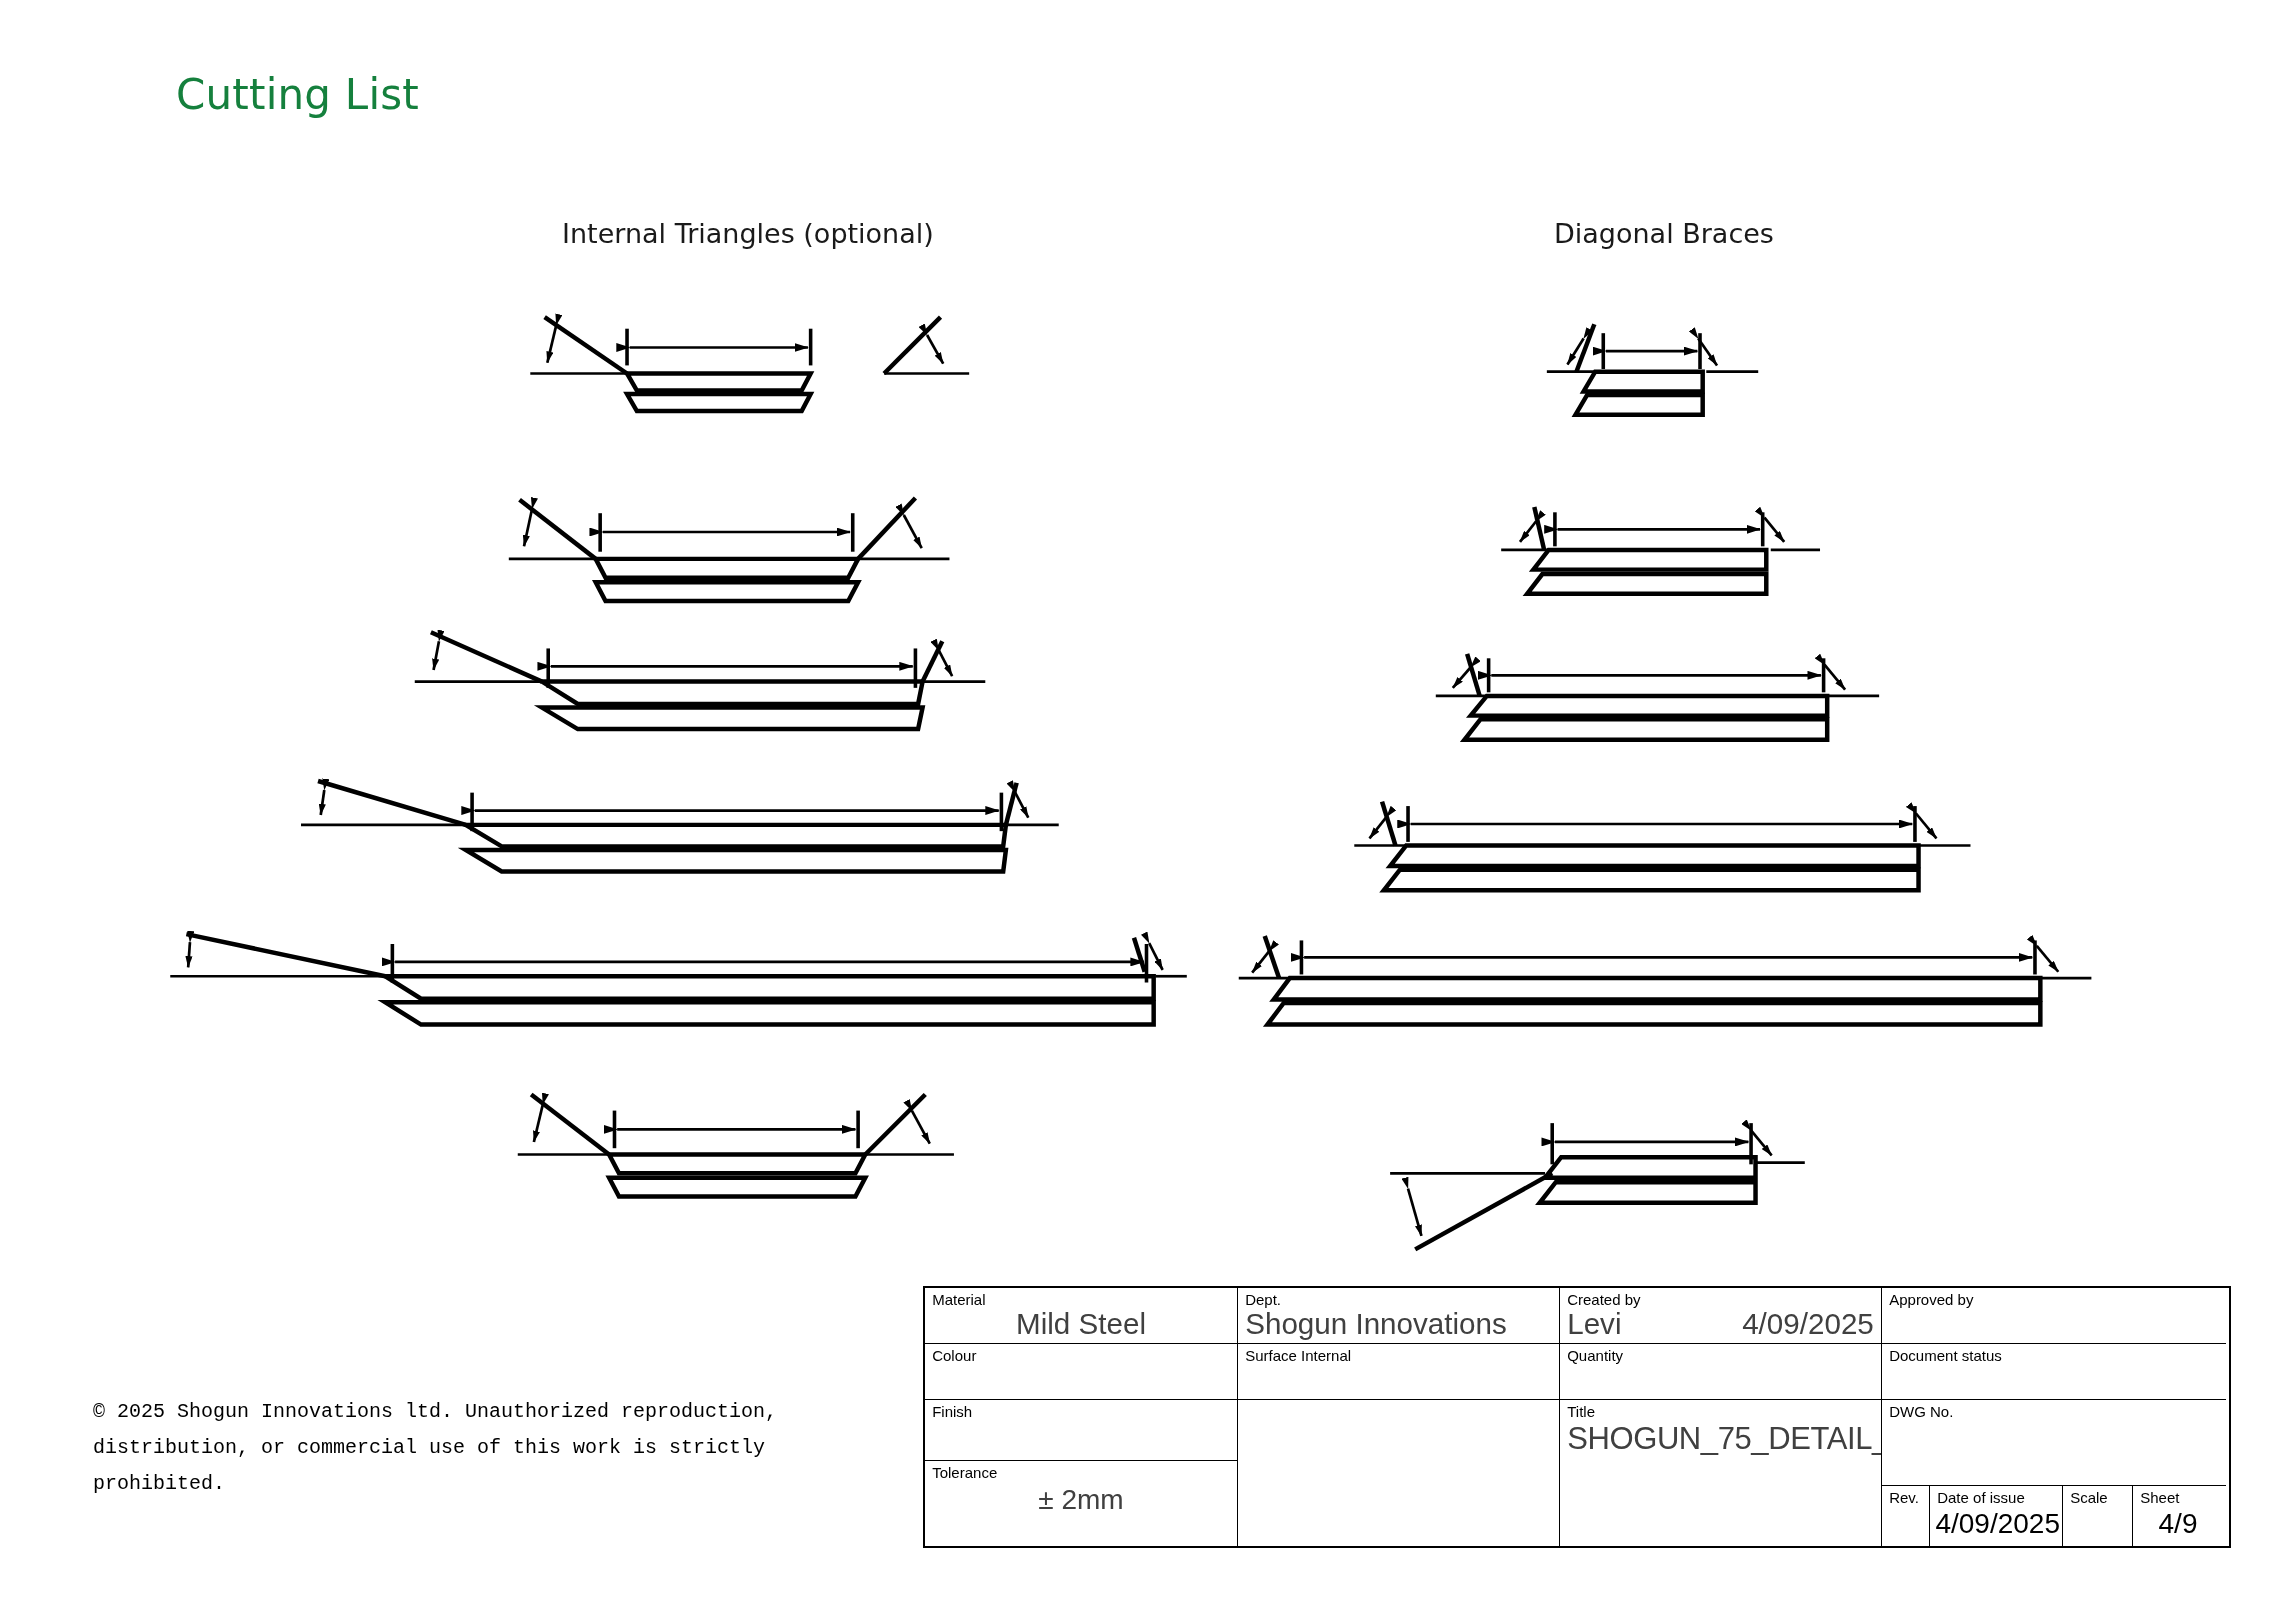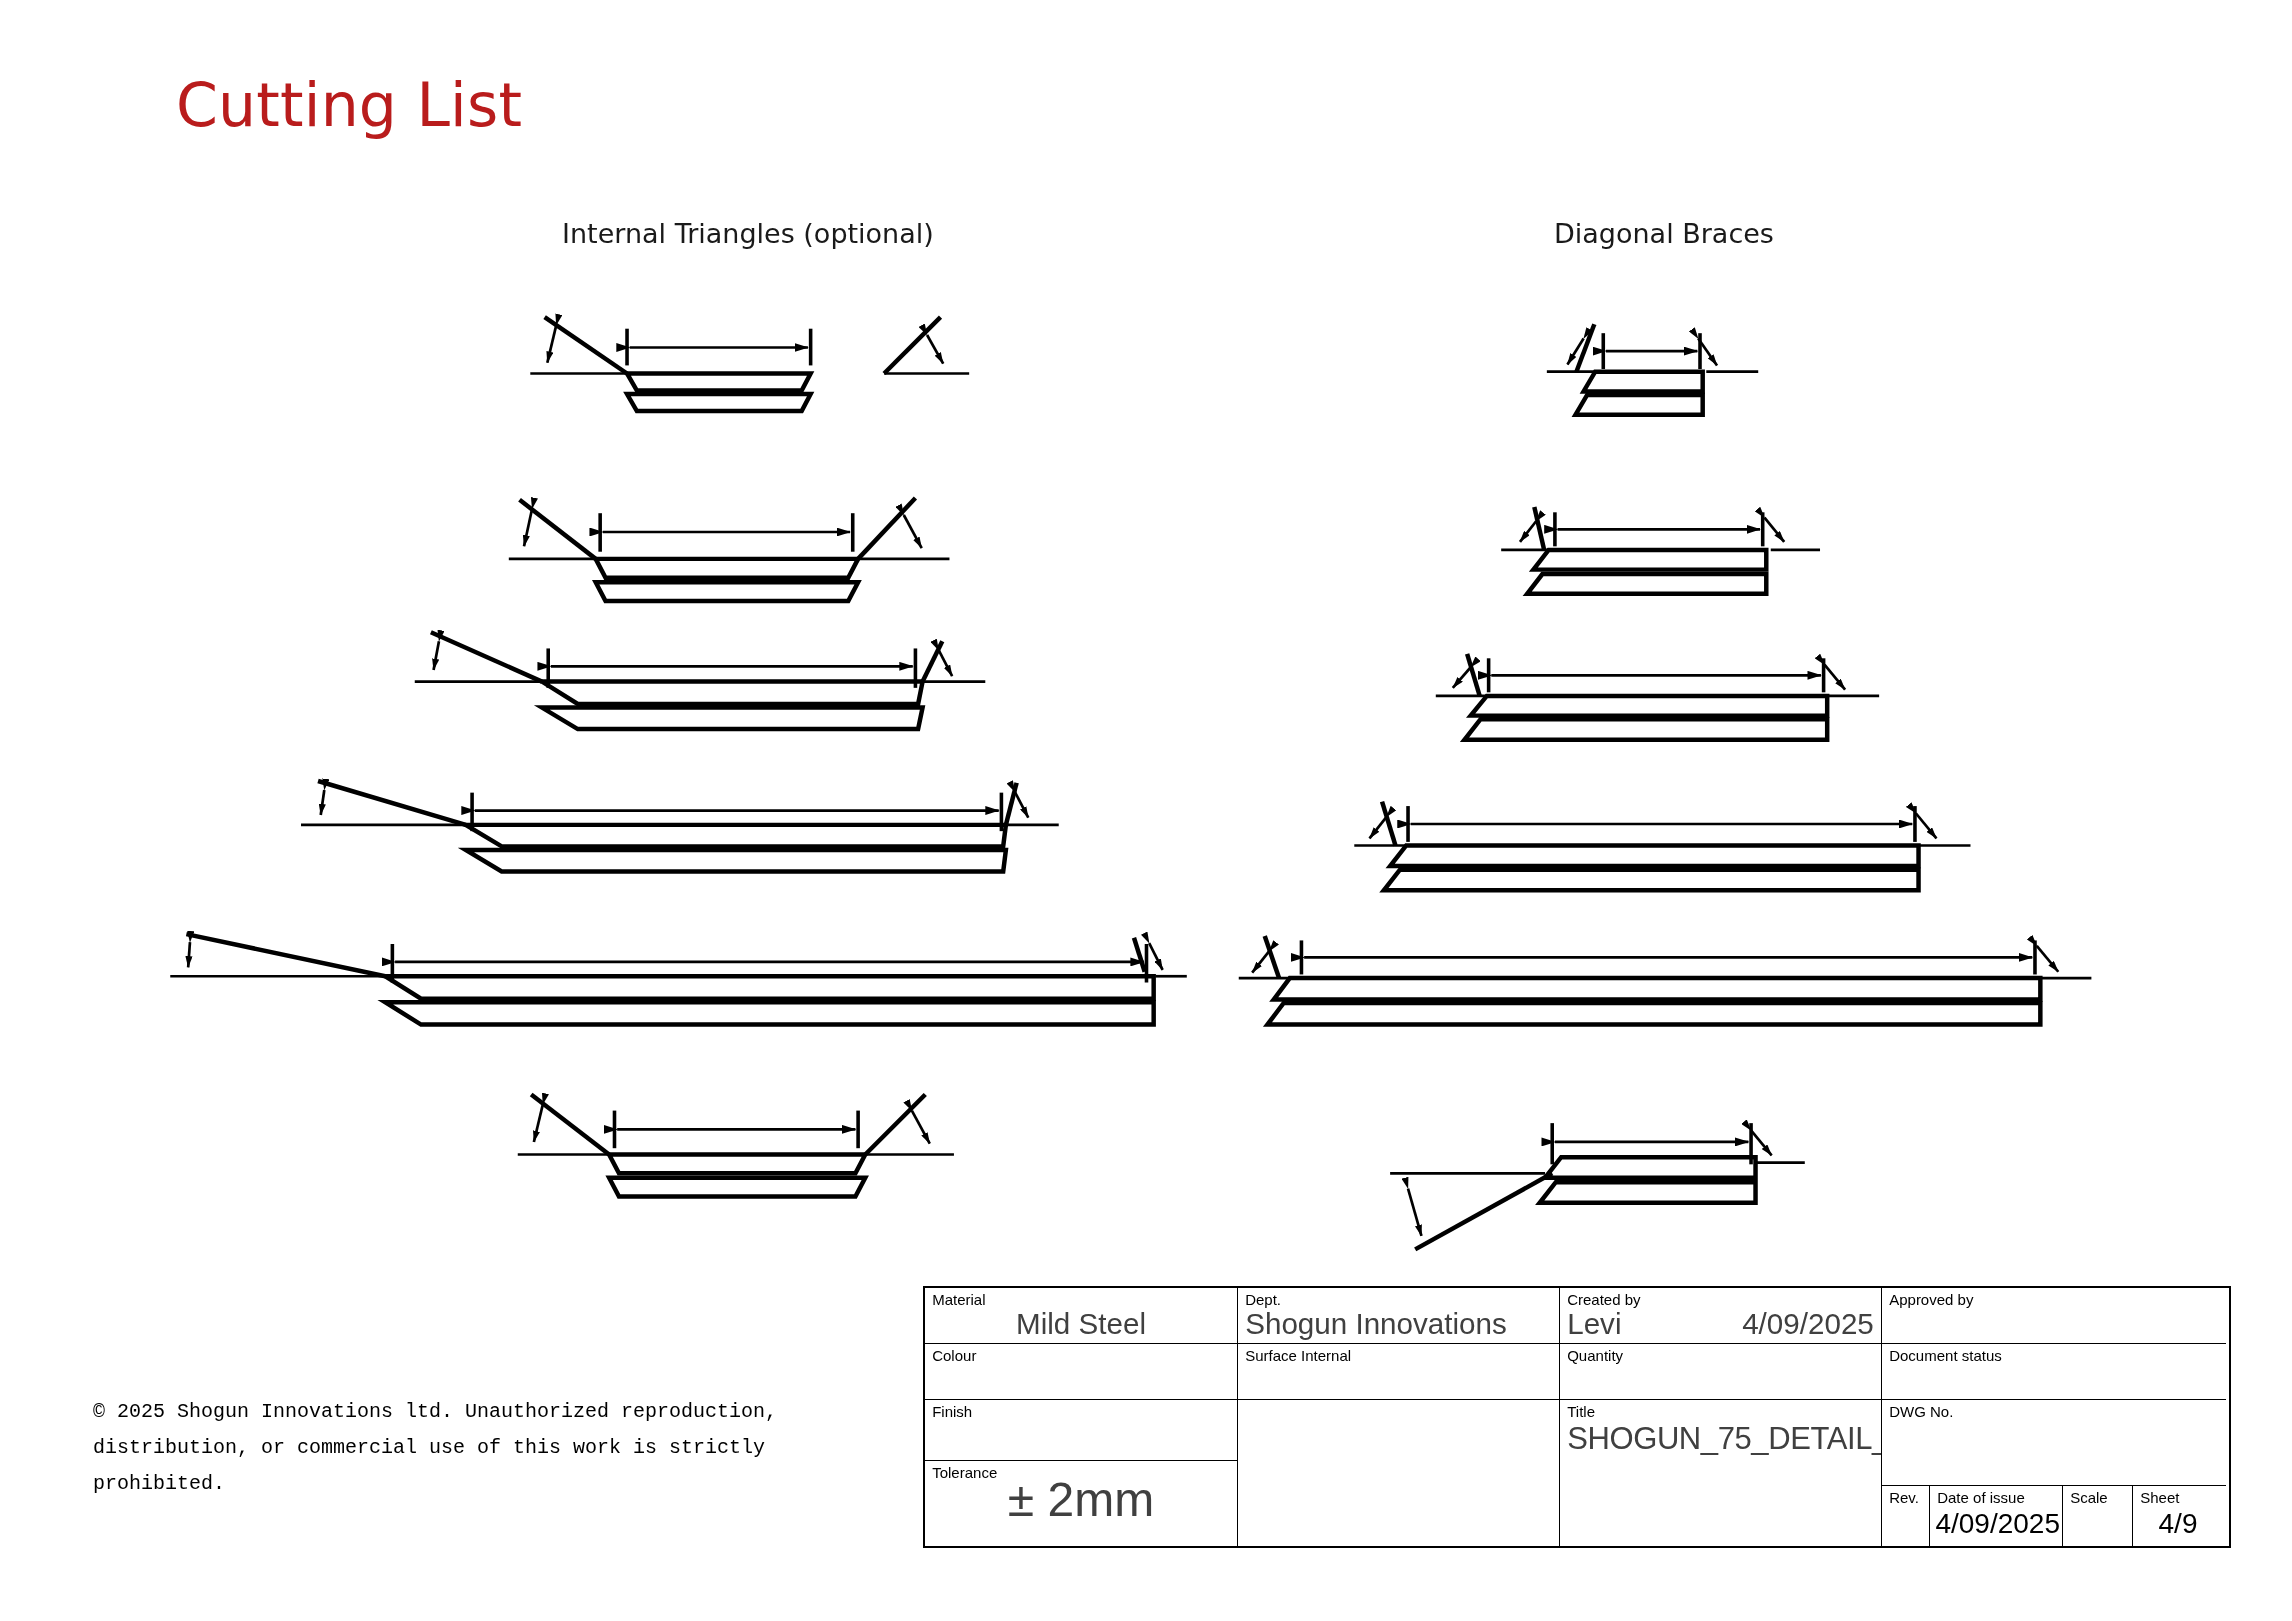--- a/index.html
+++ b/index.html
@@ -1,22 +1,22 @@
 <!DOCTYPE html>
 <html style="font-size:14.3px"><head>
 <meta charset="utf-8">
 <style>
   html,body{margin:0;padding:0;background:#ffffff;}
   body{width:2293px;height:1622px;position:relative;overflow:hidden;
        font-family:"Liberation Sans", sans-serif;color:#000;}
 
   #sheet{position:absolute;inset:0;width:2293px;height:1622px;background:#fff;}
 
-  #page-title{position:absolute;left:176px;top:70px;font-size:60px;
-    font-family:"DejaVu Sans", sans-serif;font-weight:400;letter-spacing:0.2px;color:#b91c1c;}
+  #page-title{position:absolute;left:176px;top:70px;font-size:42px;
+    font-family:"DejaVu Sans", sans-serif;font-weight:400;letter-spacing:0.2px;color:#15803d;}
 
   .col-head{position:absolute;font-size:27px;font-family:"DejaVu Sans", sans-serif;
     color:#1a1a1a;white-space:nowrap;}
   #head-left{left:562px;top:218px;}
   #head-right{left:1554px;top:218px;}
 
   #drawing-svg{position:absolute;left:0;top:0;width:2293px;height:1622px;}
 
   
   #title-block{position:absolute;left:923px;top:1286px;width:1308px;height:262px;
@@ -296,21 +296,21 @@
     </div>
 
     <div class="tb-row r3">
       <div class="tb-cell c1 split">
         <div class="top">
           <span class="tb-lab">Finish</span>
           <span class="tb-val"></span>
         </div>
         <div class="bot">
           <span class="tb-lab">Tolerance</span>
-          <span class="tb-val ctr" style="top:23px;font-size:48px;">± 2mm</span>
+          <span class="tb-val ctr" style="top:23px;font-size:28px;">± 2mm</span>
         </div>
       </div>
 
       <div class="tb-cell c2"></div>
 
       <div class="tb-cell c3">
         <span class="tb-lab">Title</span>
         <span class="tb-val" id="title-val" style="top:23px;">SHOGUN_75_DETAIL_PLAN</span>
       </div>
 

